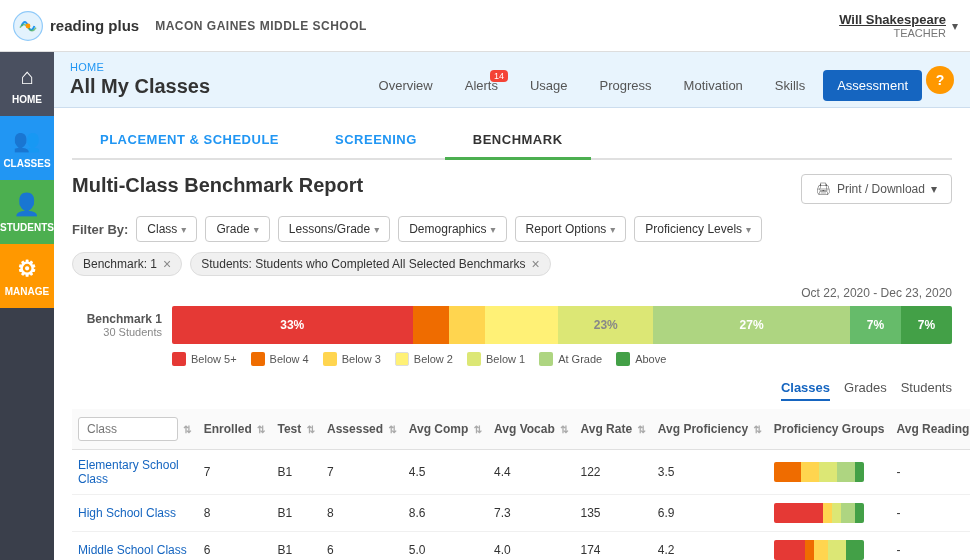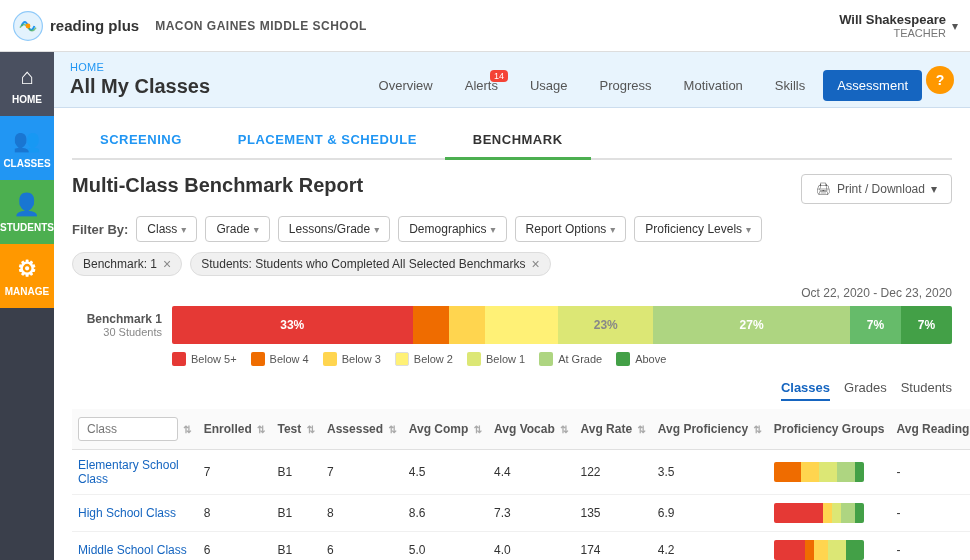--- a/index.html
+++ b/index.html
@@ -14,21 +14,21 @@
       justify-content: space-between;
       border-bottom: 1px solid #ddd;
       padding: 0 12px;
     }
     .top-bar-left { display: flex; align-items: center; gap: 16px; }
     .logo { display: flex; align-items: center; gap: 6px; font-size: 15px; font-weight: bold; color: #333; }
     .logo-icon { width: 32px; height: 32px; }
     .school-name { font-size: 12px; color: #555; text-transform: uppercase; letter-spacing: 0.5px; font-weight: bold; }
     .top-bar-right { display: flex; align-items: center; gap: 6px; }
     .user-info { text-align: right; }
-    .user-name { font-size: 13px; font-weight: bold; color: #333; }
+    .user-name { font-size: 13px; font-weight: bold; color: #333; text-decoration: underline; }
     .user-role { font-size: 11px; color: #777; text-transform: uppercase; }
     .chevron-down { font-size: 12px; color: #555; cursor: pointer; }
 
     
     .layout { display: flex; height: 516px; }
     .sidebar { width: 54px; background: #3a3f4b; display: flex; flex-direction: column; align-items: center; }
     .sidebar-item { width: 54px; height: 64px; display: flex; flex-direction: column; align-items: center; justify-content: center; gap: 4px; cursor: pointer; color: #aaa; font-size: 10px; text-transform: uppercase; font-weight: bold; }
     .sidebar-icon { font-size: 22px; }
     .sidebar-item.home { color: #fff; background: #4a5060; }
     .sidebar-item.classes { background: #2196f3; color: #fff; }
@@ -163,22 +163,22 @@
         <span class="nav-tab">Motivation</span>
         <span class="nav-tab">Skills</span>
         <span class="nav-tab active">Assessment</span>
         <div class="help-btn">?</div>
       </div>
     </div>
 
     <div class="content">
 
       <div class="tab-bar">
+        <div class="tab-item">PLACEMENT &amp; SCHEDULE</div>
         <div class="tab-item">SCREENING</div>
-        <div class="tab-item">PLACEMENT &amp; SCHEDULE</div>
         <div class="tab-item active">BENCHMARK</div>
       </div>
 
       <div class="report-header">
         <div class="report-title">Multi-Class Benchmark Report</div>
         <button class="print-btn">
           <span>🖨</span>
           <span>Print / Download</span>
           <span>▾</span>
         </button>

